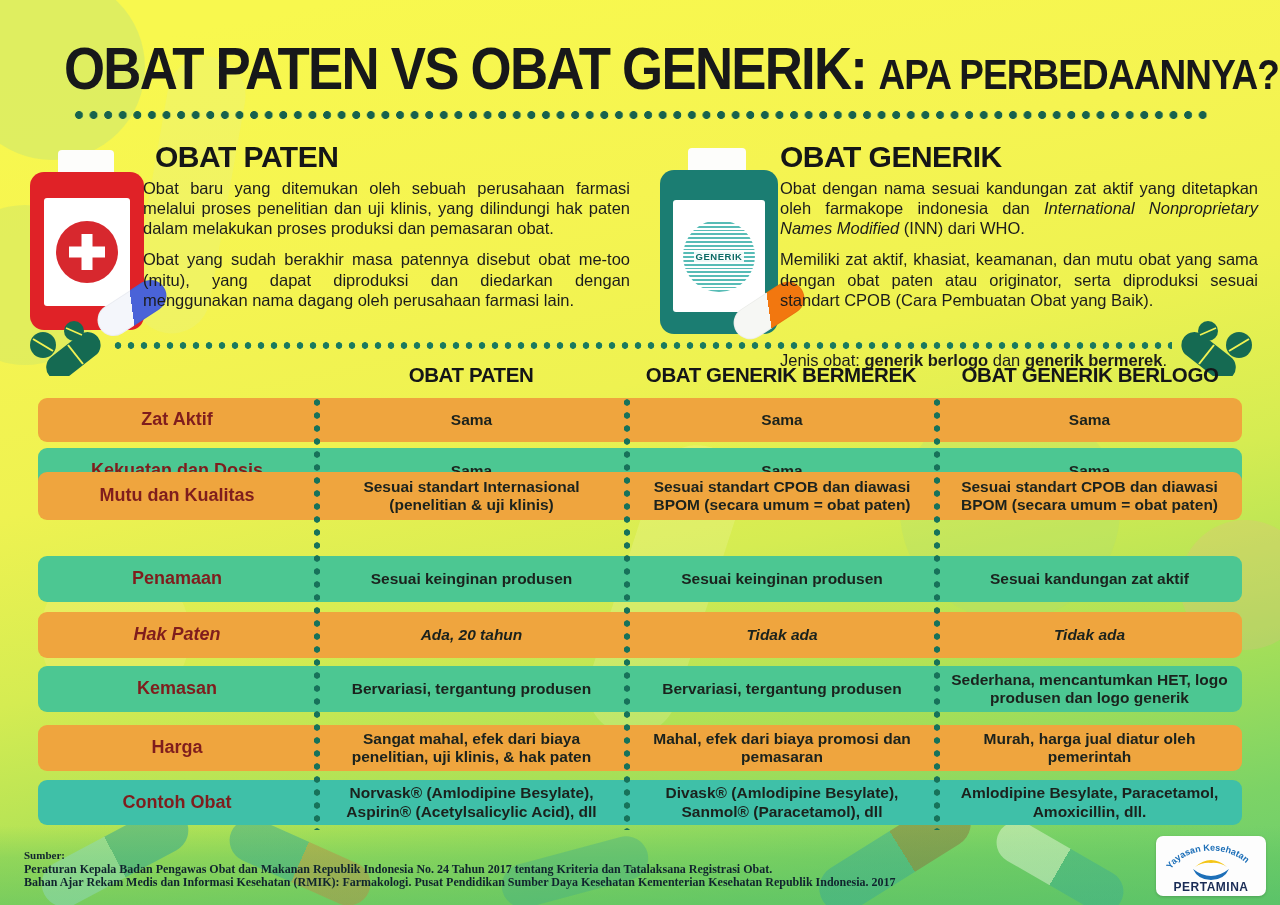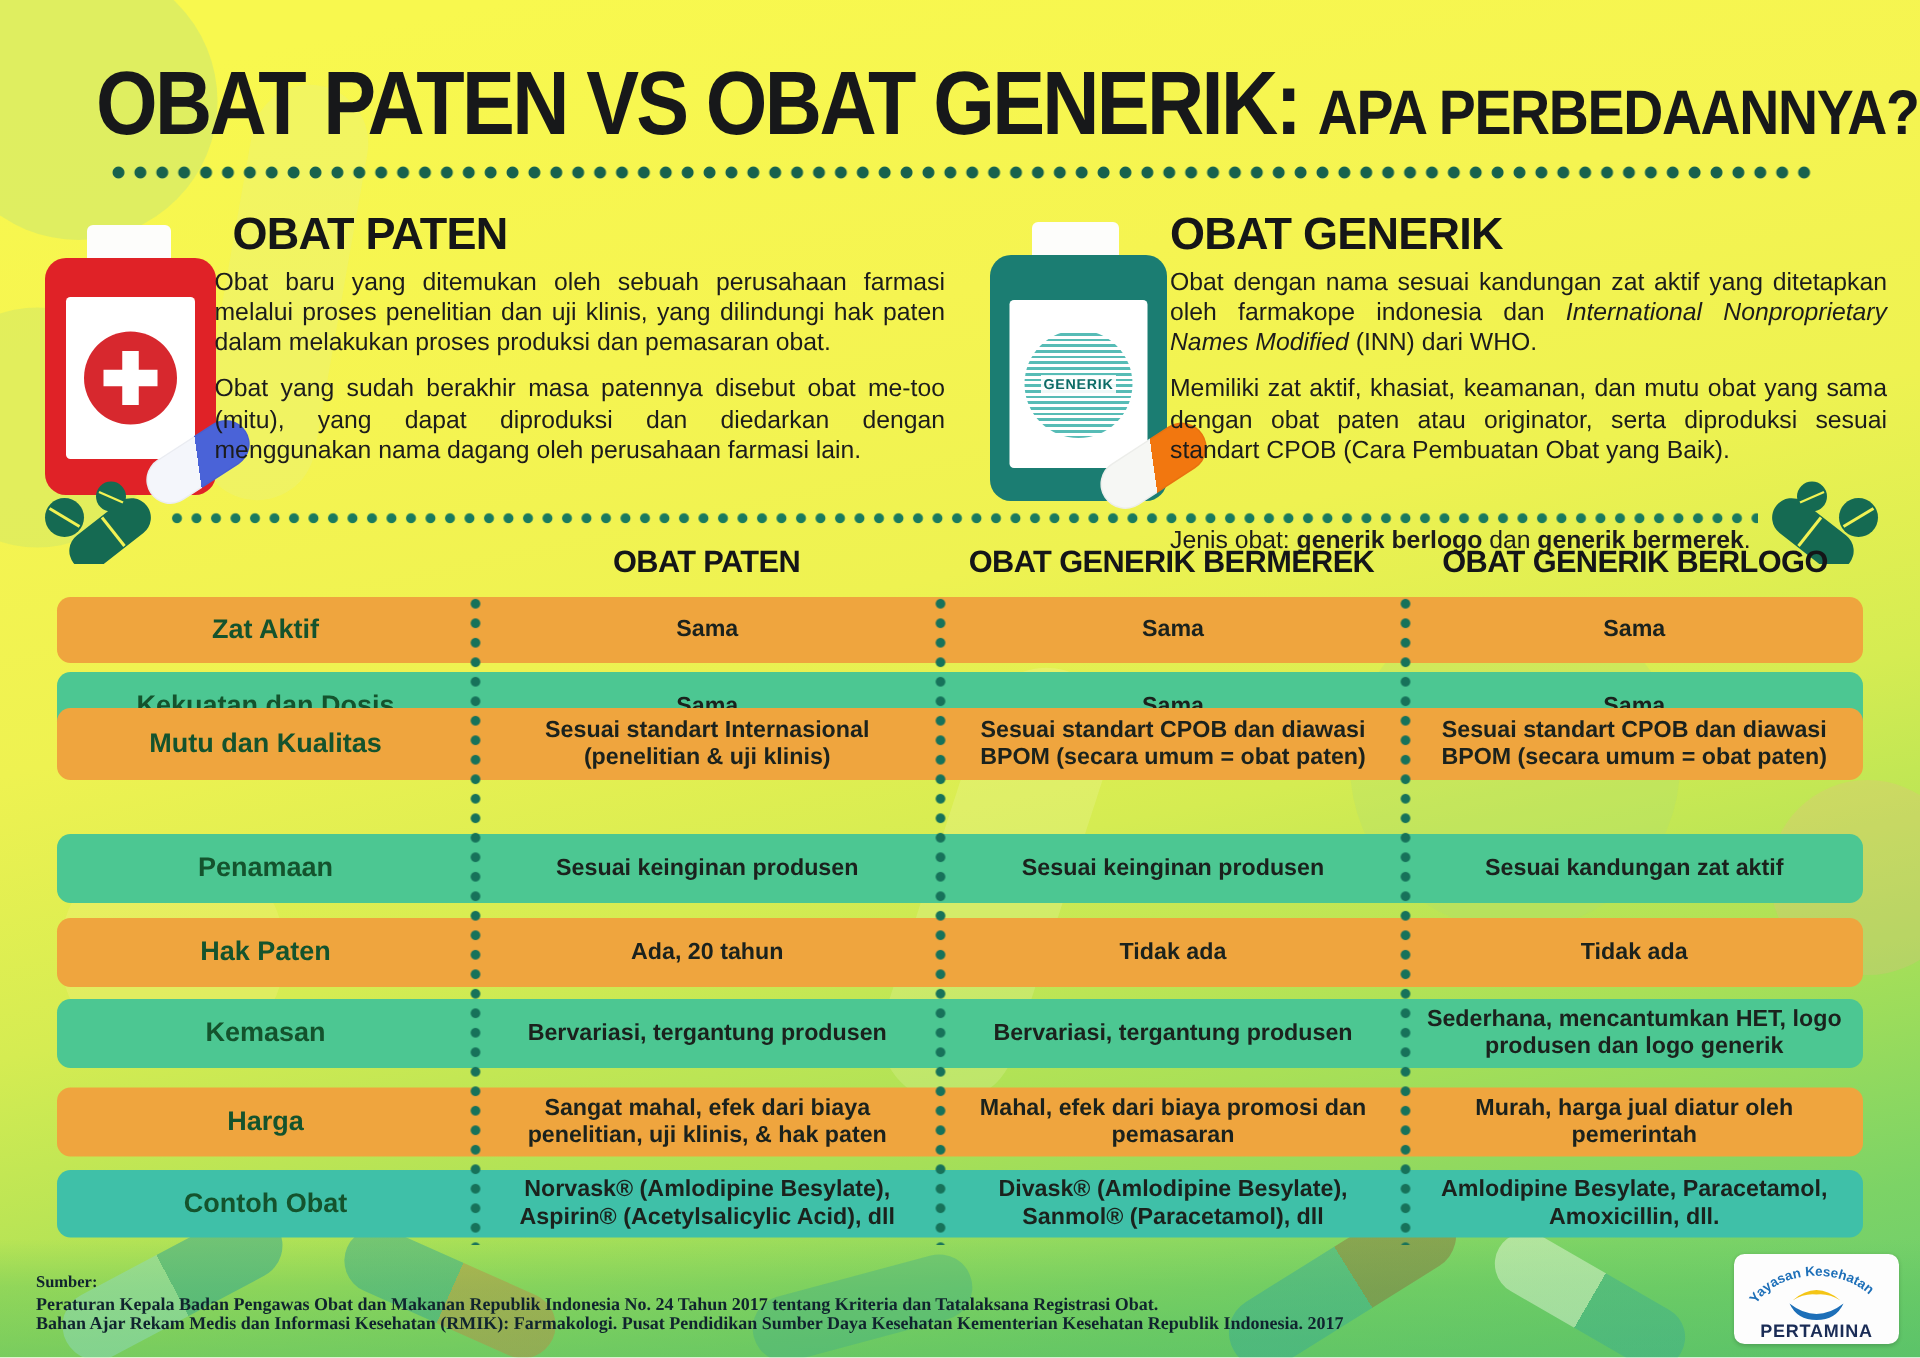--- a/index.html
+++ b/index.html
@@ -42,21 +42,21 @@
   .pill{position:absolute;border-radius:999px;box-shadow:0 0 0 1px rgba(0,0,0,.04) inset;}
   
   .col-header{position:absolute;top:360px;height:30px;display:flex;align-items:center;justify-content:center;
     font-size:20.5px;font-weight:bold;letter-spacing:-.4px;color:#141518;}
   .row{position:absolute;left:38px;width:1204px;border-radius:9px;}
   .row.orange{background:#efa53e;}
   .row.green{background:#4cc792;}
   .row.teal{background:#3fc0a8;}
   .cell{position:absolute;top:0;bottom:0;display:flex;align-items:center;justify-content:center;
     text-align:center;font-size:15.5px;font-weight:bold;line-height:1.17;color:#1b221d;padding:2px 14px;box-sizing:border-box;}
-  .cell.label{left:0;width:278px;font-size:18px;color:#14532d;}
+  .cell.label{left:0;width:278px;font-size:18px;color:#7f1d1d;}
   .cell.c1{left:278px;width:311px;}
   .cell.c2{left:589px;width:310px;}
   .cell.c3{left:899px;width:305px;}
   .vdots{position:absolute;top:396px;height:434px;width:8px;background-repeat:repeat-y;
     background-image:radial-gradient(circle at 4px 6.5px,#17725a 2.9px,transparent 3.5px);background-size:8px 13px;}
   
   .pills-icon{position:absolute;}
   .pills-icon.flip{transform:scaleX(-1);}
   
   .footer-text{position:absolute;left:24px;top:849px;font-size:12px;font-weight:bold;line-height:13.5px;color:#10242e;font-family:Liberation Serif, serif;}
@@ -169,21 +169,21 @@
     <div class="cell c1">Sesuai standart Internasional (penelitian &amp; uji klinis)</div>
     <div class="cell c2">Sesuai standart CPOB dan diawasi BPOM (secara umum = obat paten)</div>
     <div class="cell c3">Sesuai standart CPOB dan diawasi BPOM (secara umum = obat paten)</div>
   </div>
   <div class="row green" style="top:556px;height:46px;">
     <div class="cell label">Penamaan</div>
     <div class="cell c1">Sesuai keinginan produsen</div>
     <div class="cell c2">Sesuai keinginan produsen</div>
     <div class="cell c3">Sesuai kandungan zat aktif</div>
   </div>
-  <div class="row orange" style="top:612px;height:46px;">
+  <div class="row orange" style="top:612px;height:46px;font-style:italic;">
     <div class="cell label">Hak Paten</div>
     <div class="cell c1">Ada, 20 tahun</div>
     <div class="cell c2">Tidak ada</div>
     <div class="cell c3">Tidak ada</div>
   </div>
   <div class="row green" style="top:666px;height:46px;">
     <div class="cell label">Kemasan</div>
     <div class="cell c1">Bervariasi, tergantung produsen</div>
     <div class="cell c2">Bervariasi, tergantung produsen</div>
     <div class="cell c3">Sederhana, mencantumkan HET, logo produsen dan logo generik</div>

